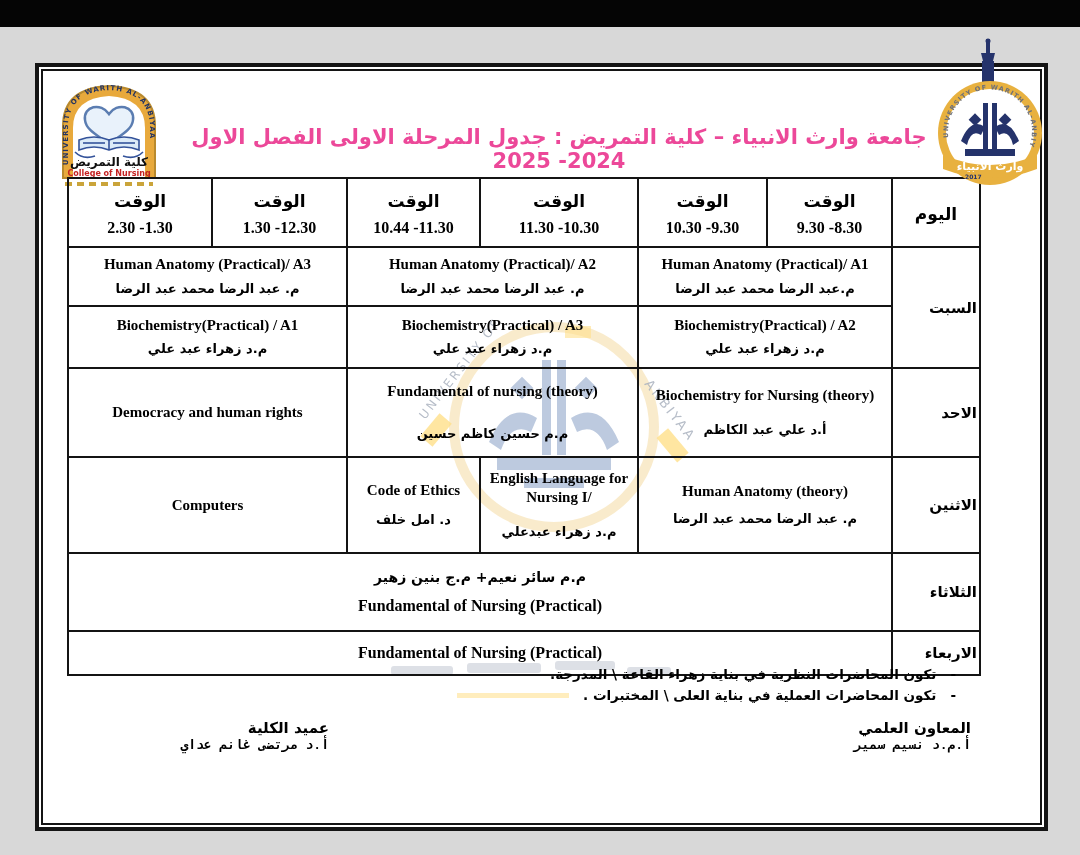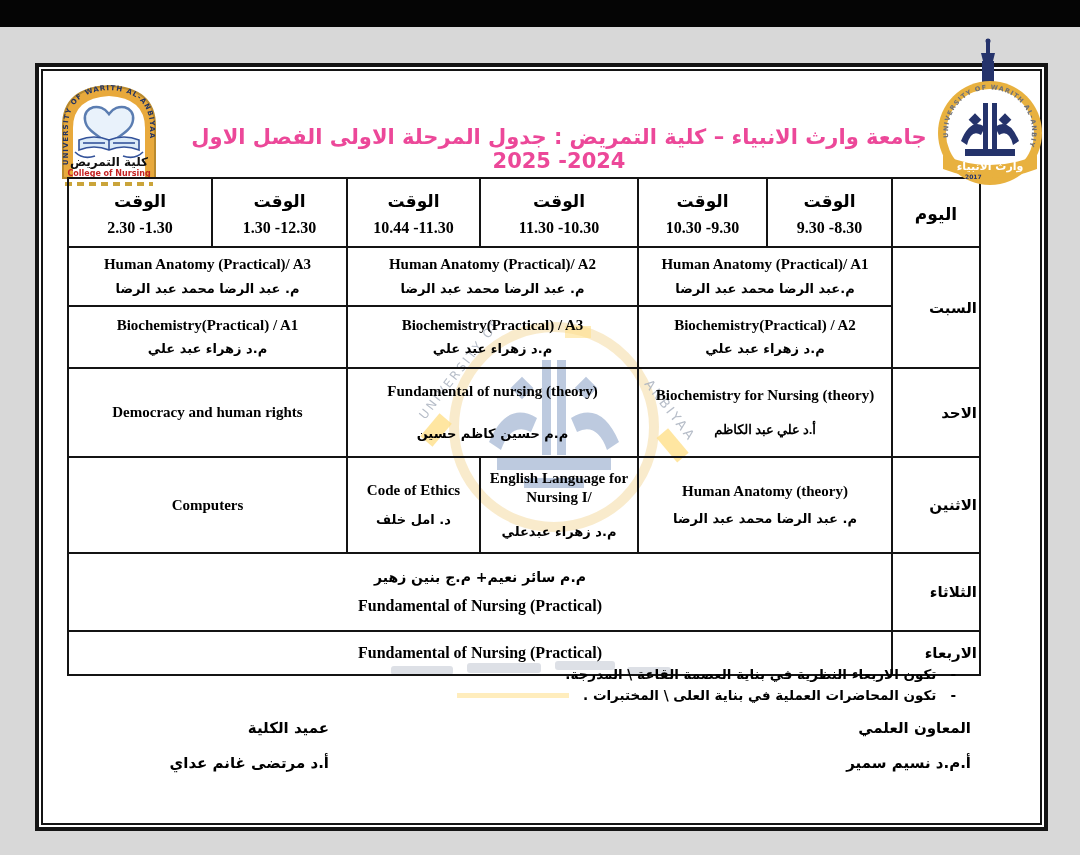--- a/index.html
+++ b/index.html
@@ -63,21 +63,21 @@
   .notes{position:absolute;right:88px;top:597px;width:430px;direction:rtl;z-index:2;}
   .note-row{display:flex;direction:rtl;justify-content:flex-start;gap:14px;
             font-size:13.5px;font-weight:bold;color:#000;line-height:1.55;}
   .note-dash{flex:0 0 auto;}
 
   
   .sig{position:absolute;z-index:2;text-align:right;direction:rtl;}
   .sig-right{left:742px;top:652px;width:190px;}
   .sig-left{left:100px;top:652px;width:190px;}
   .sig-title{font-size:15px;font-weight:bold;}
-  .sig-name{font-size:15px;font-weight:bold;margin-top:17px;}
+  .sig-name{font-size:13px;font-weight:bold;font-family:Liberation Mono, monospace;}
 </style>
 </head>
 <body>
 
 <div class="top-band"></div>
 
 <div class="page">
   <div class="page-inner"></div>
   <div class="content">
 
@@ -228,21 +228,21 @@
             <span class="ar-line">م.د زهراء عبد علي</span>
           </td>
         </tr>
 
         <tr class="r-sun">
           <td class="day-top">
             <div class="day-name">الاحد</div>
           </td>
           <td class="v-top pad-mid" colspan="2">
             <span class="en-line">Biochemistry for Nursing (theory)</span>
-            <span class="ar-line" style="margin-top:18px;font-family:Liberation Serif, serif;">أ.د علي عبد الكاظم</span>
+            <span class="ar-line" style="margin-top:18px;">أ.د علي عبد الكاظم</span>
           </td>
           <td class="v-top" colspan="2">
             <span class="en-line">Fundamental of nursing (theory)</span>
             <span class="ar-line" style="margin-top:25px;">م.م حسين كاظم حسين</span>
           </td>
           <td class="v-top" colspan="2">
             <span class="en-line">Democracy and human rights</span>
           </td>
         </tr>
 
@@ -284,21 +284,21 @@
           <td class="hl" colspan="6">
             <span class="en-line en-big">Fundamental of Nursing (Practical)</span>
           </td>
         </tr>
       </tbody>
     </table>
 
     <div class="notes">
       <div class="note-row">
         <span class="note-dash">-</span>
-        <span>تكون الاربعاء النظرية في بناية العصمة القاعة \ المدرجة.</span>
+        <span>تكون المحاضرات النظرية في بناية زهراء القاعة \ المدرجة.</span>
       </div>
       <div class="note-row">
         <span class="note-dash">-</span>
         <span>تكون المحاضرات العملية في بناية العلى \ المختبرات .</span>
       </div>
     </div>
 
     <div class="sig sig-right">
       <div class="sig-title">المعاون العلمي</div>
       <div class="sig-name">أ.م.د نسيم سمير</div>

